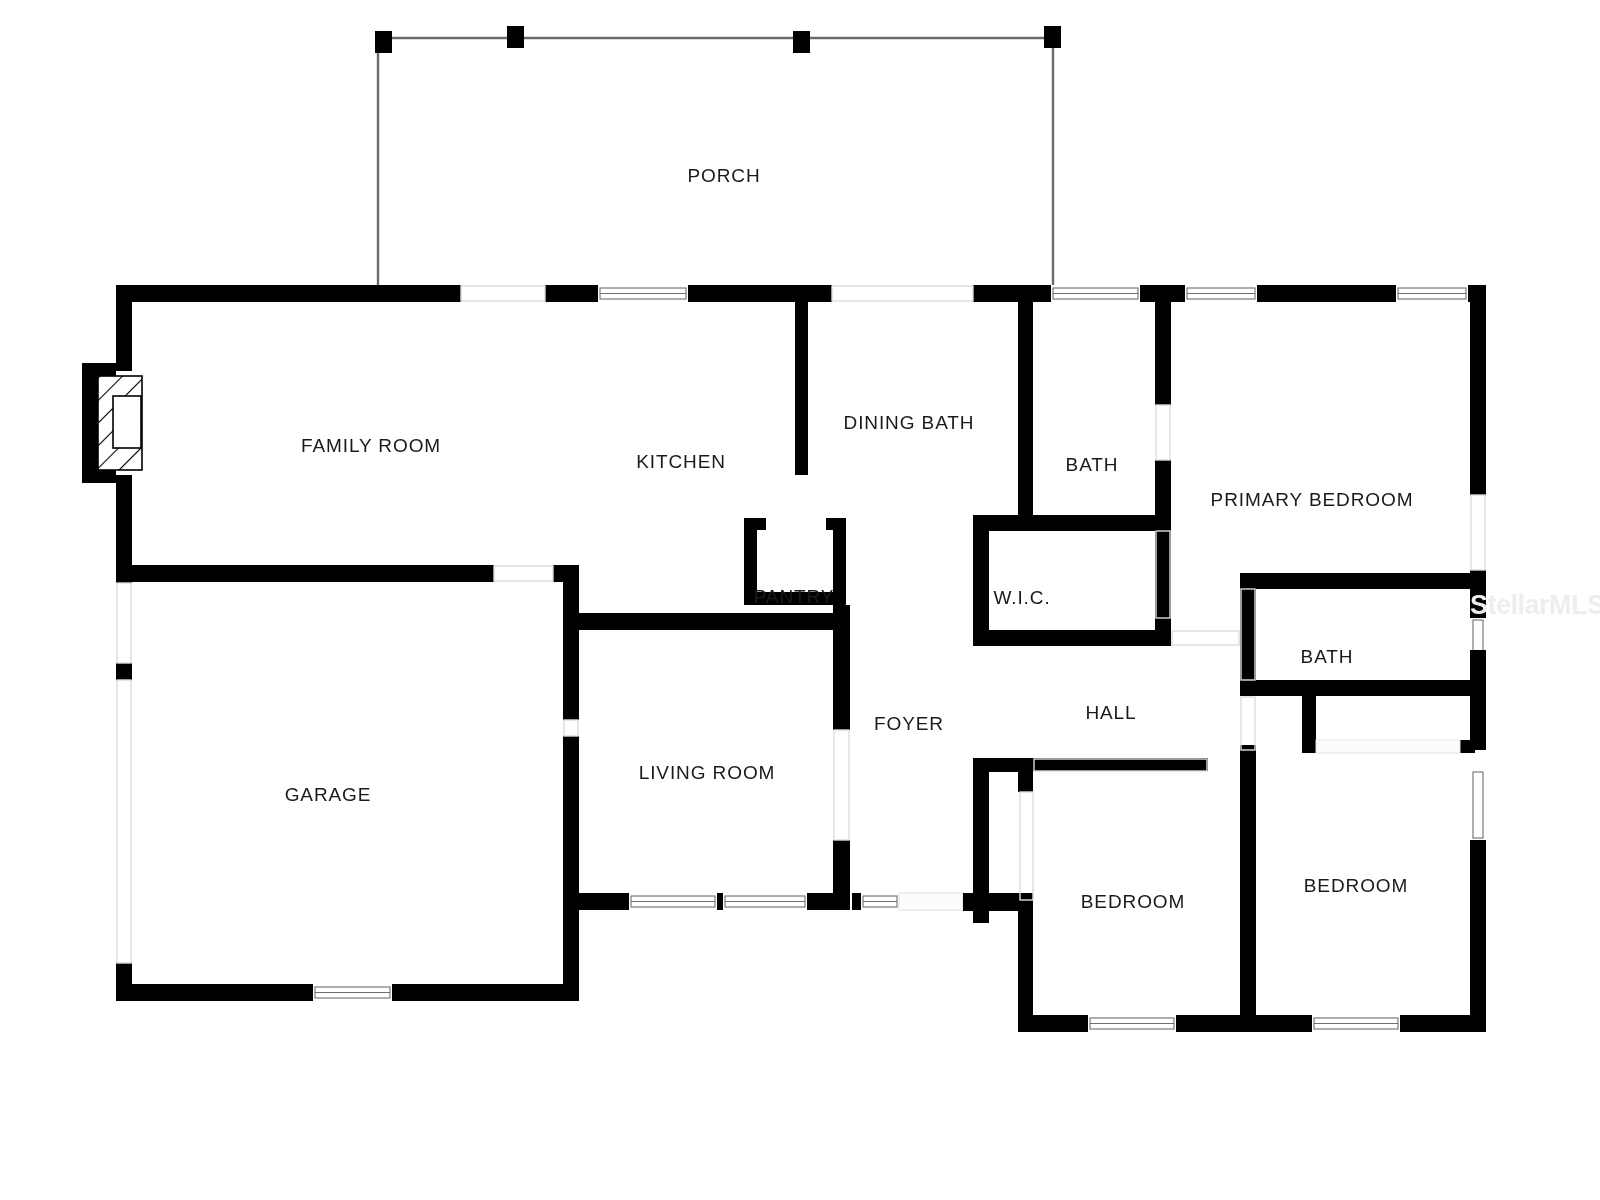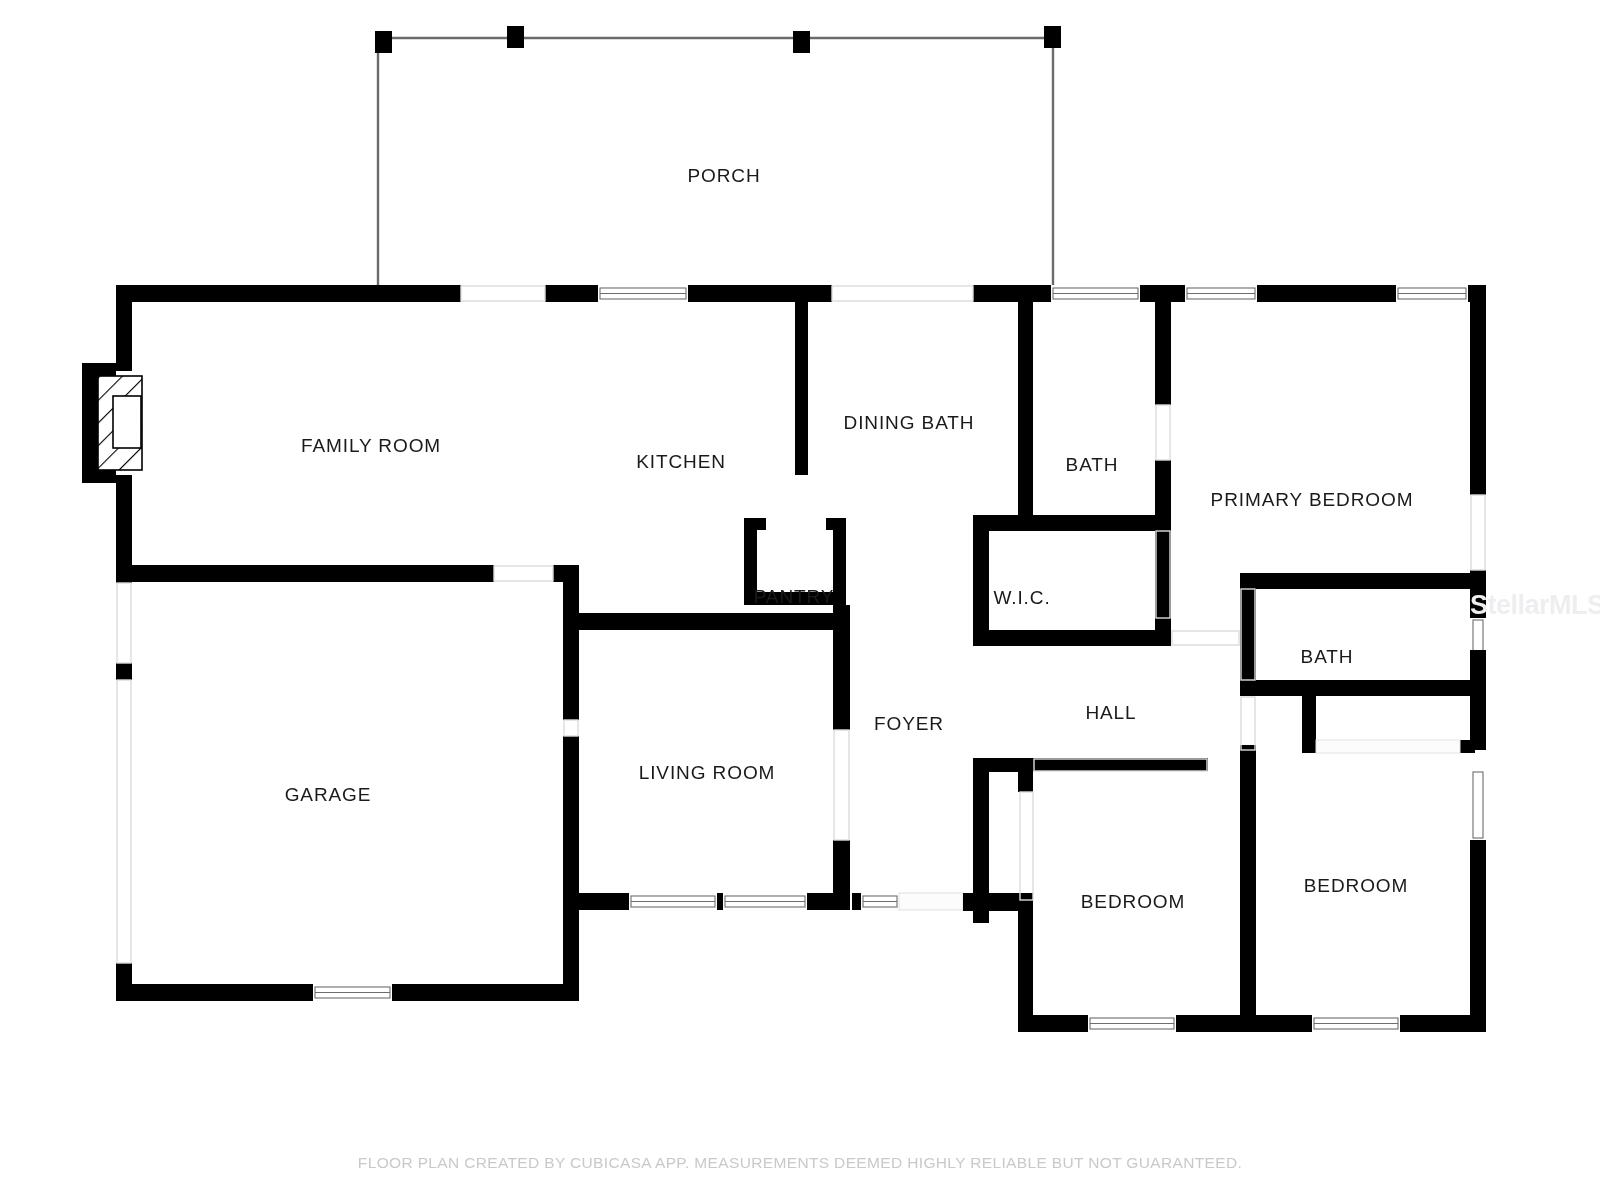--- a/index.html
+++ b/index.html
@@ -274,15 +274,14 @@
   <div class="room-label" style="left:1327px;top:657px;">BATH</div>
   <div class="room-label" style="left:909px; top:724px;">FOYER</div>
   <div class="room-label" style="left:1111px;top:713px;">HALL</div>
   <div class="room-label" style="left:707px; top:773px;">LIVING ROOM</div>
   <div class="room-label" style="left:328px; top:795px;">GARAGE</div>
   <div class="room-label" style="left:1133px;top:902px;">BEDROOM</div>
   <div class="room-label" style="left:1356px;top:886px;">BEDROOM</div>
 
   <div class="watermark">StellarMLS</div>
 
-  <div class="footer-note">FLOOR PLAN CREATED BY CUBICASA APP. MEASUREMENTS DEEMED HIGHLY RELIABLE BUT NOT GUARANTEED.</div>
 
 </div>
 
 </body></html>

